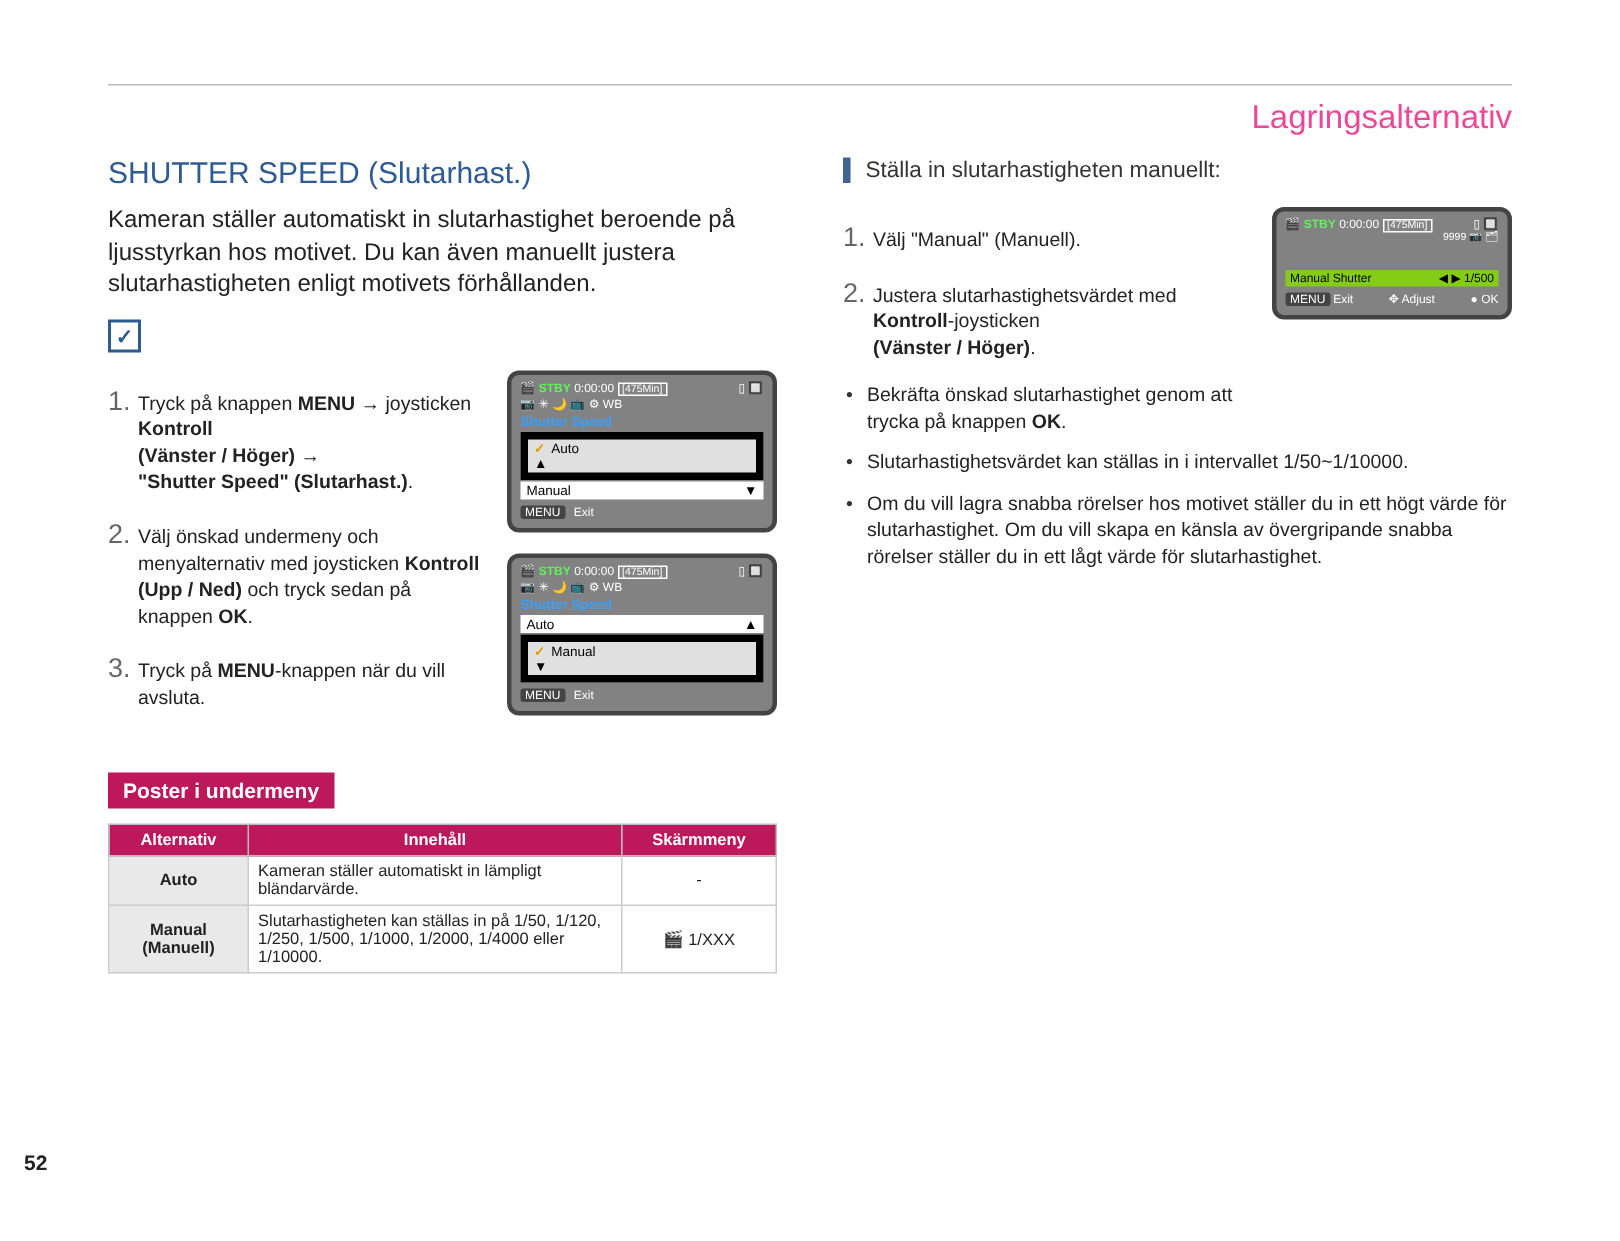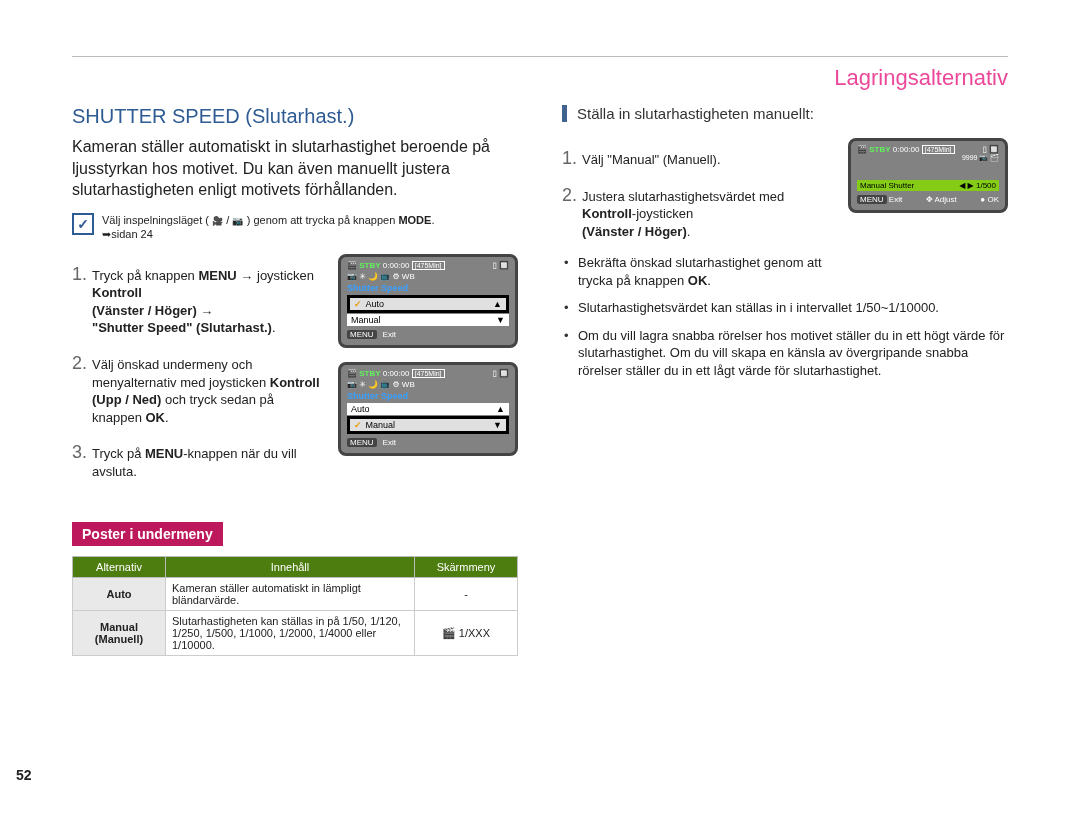--- a/index.html
+++ b/index.html
@@ -99,21 +99,21 @@
   .screen .menu-title {
     color: #3aa0ff; font-weight: bold; font-size: 9px;
     margin: 2px 0;
   }
   .screen .menu-item {
     background: #fff; color: #000;
     padding: 1px 4px; margin: 1px 0; font-size: 9px;
     display:flex; justify-content:space-between;
   }
   .screen .menu-item .chk { color:#e69b00; font-weight:bold; margin-right:4px;}
-  .screen .menu-item.sel { background: #e0e0e0; border:3px solid #000000;}
+  .screen .menu-item.sel { background: #e0e0e0; border:5px solid #000000;flex-direction:column;}
   .screen .botbar { display:flex; gap:6px; margin-top:4px; font-size:8px; }
   .screen .botbar .btn { background:#444; border-radius:2px; padding:0 3px; }
   .screen.small { font-size:7px; }
   .screen .manual-line {
     background:#84cc16; color:#000; margin-top:18px; padding:1px 3px;
     display:flex; justify-content:space-between; font-size:8px;
   }
   
   .sub-heading {
     background: #be185d;
@@ -123,25 +123,25 @@
     font-size: 14px;
     margin: 28px 0 10px 0;
     display: inline-block;
   }
   table.opt {
     border-collapse: collapse;
     width: 100%;
     font-size: 11px;
   }
   table.opt th {
-    background: #4d7c0f;
+    background: #be185d;
     color: #fff;
     padding: 4px 6px;
     border: 1px solid #bbb;
-    font-weight: normal;
+    font-weight: bold;
   }
   table.opt td {
     border: 1px solid #ccc;
     padding: 4px 6px;
     vertical-align: middle;
   }
   table.opt td.c1 {
     background: #e9e9e9;
     text-align: center;
     font-weight: bold;
@@ -171,24 +171,20 @@
   <div class="section-title">Lagringsalternativ</div>
 
   <div class="cols">
 
     <div class="col">
       <h2 class="h2blue">SHUTTER SPEED (Slutarhast.)</h2>
       <p>Kameran ställer automatiskt in slutarhastighet beroende på ljusstyrkan hos motivet. Du kan även manuellt justera slutarhastigheten enligt motivets förhållanden.</p>
 
       <div class="note">
         <div class="icon">✓</div>
-        <div class="txt">
-          <span>Välj inspelningsläget ( </span><span class="camera-icon">🎥</span><span> / </span><span class="camera-icon">📷</span><span> ) genom att trycka på knappen </span><span class="bold">MODE</span>.<br>
-          <span>➥sidan 24</span>
-        </div>
       </div>
 
       <div class="row-with-screens">
         <div class="txtcol">
           <ol class="steps">
             <li>
               <span>Tryck på knappen </span><span class="bold arrow">MENU</span>
               <span>joysticken </span><span class="bold">Kontroll</span><br>
               <span class="bold arrow">(Vänster / Höger)</span><br>
               <span class="bold">"Shutter Speed" (Slutarhast.)</span>.

